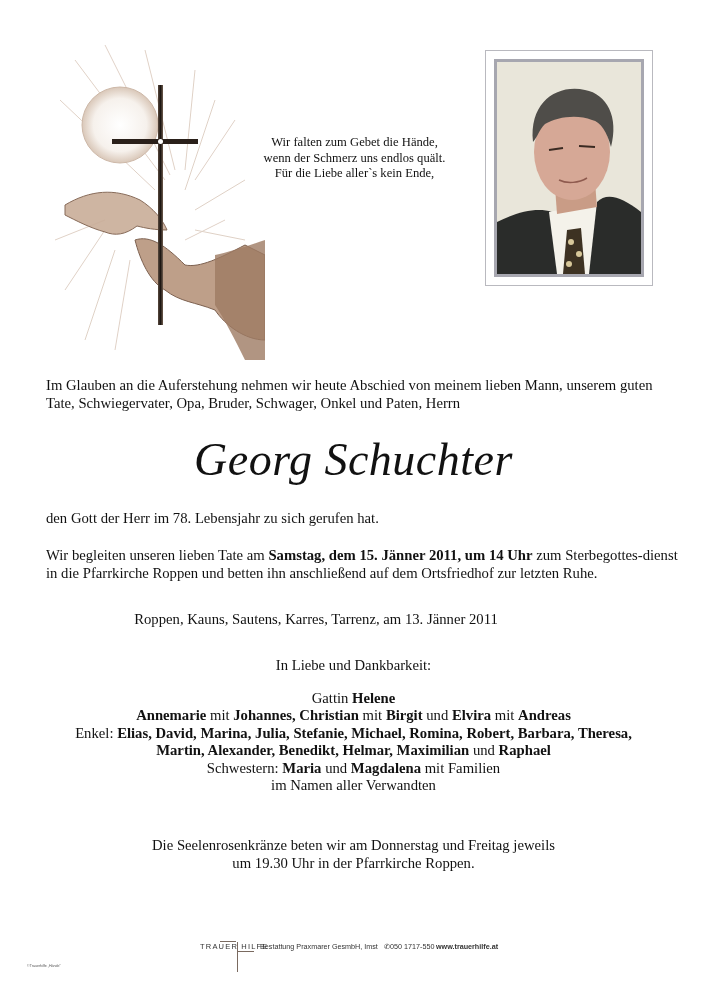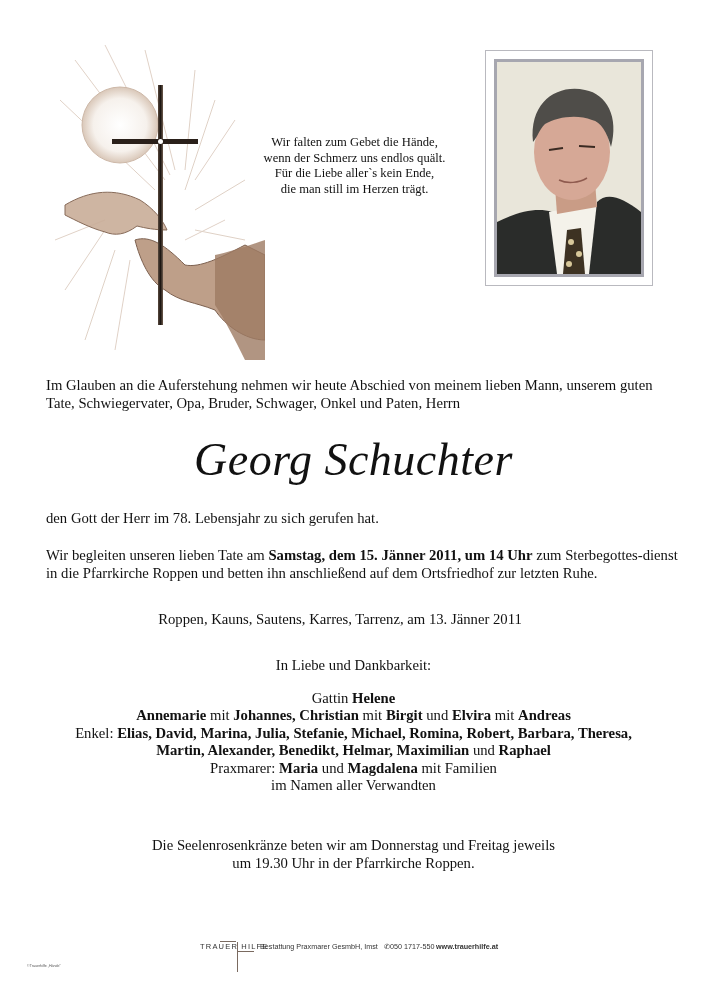--- a/index.html
+++ b/index.html
@@ -12,21 +12,21 @@
   #poem div { white-space: nowrap; }
   
   #photo-frame { left: 485px; top: 50px; width: 168px; height: 236px; border: 1px solid #b9b9bf; background: #fff; box-sizing: border-box; }
   #photo-inner { position: absolute; left: 8px; top: 8px; width: 150px; height: 218px; border: 3px solid #a7a7b0; box-sizing: border-box; overflow: hidden; background: #e8e5d9; }
   
   .body-text { font-size: 14.7px; line-height: 18px; }
   #intro { left: 46px; top: 376px; width: 630px; }
   #name { left: 0; top: 432px; width: 707px; text-align: center; font-style: italic; font-size: 46px; line-height: 56px; font-family: "Liberation Serif", serif; letter-spacing: 0.5px; }
   #called { left: 46px; top: 509px; width: 630px; }
   #funeral { left: 46px; top: 546px; width: 640px; }
-  #place { left: 0; top: 610px; width: 632px; text-align: center; padding-left: 24px; }
+  #place { left: 0; top: 610px; width: 632px; text-align: center; }
   #thanks { left: 0; top: 656px; width: 707px; text-align: center; }
   #family { left: 0; top: 690px; width: 707px; text-align: center; font-size: 14.7px; line-height: 17.4px; }
   #family div { white-space: nowrap; }
   #rosary { left: 0; top: 836px; width: 707px; text-align: center; font-size: 14.7px; line-height: 18px; }
   b { font-weight: bold; }
   
   #footer { left: 200px; top: 942px; width: 360px; height: 40px; font-family: "Liberation Sans", sans-serif; font-size: 7.2px; color: #333; }
   #footer .brand { position: absolute; left: 0; top: 0; letter-spacing: 1.2px; font-size: 7.5px; }
   #footer .brand-line-top { position: absolute; left: 20px; top: -1px; width: 16px; height: 1px; background: #7a6a60; }
   #footer .brand-line-v { position: absolute; left: 37px; top: 0px; width: 1px; height: 30px; background: #7a6a60; }
@@ -81,21 +81,20 @@
     <rect x="113" y="45" width="5" height="240" fill="url(#beam)"></rect>
     <rect x="67" y="99" width="86" height="5" fill="#2a201a"></rect>
     <circle cx="115.5" cy="101.5" r="2.5" fill="#ffffff"></circle>
   </svg>
 </div>
 
 <div id="poem" class="abs">
   <div>Wir falten zum Gebet die Hände,</div>
   <div>wenn der Schmerz uns endlos quält.</div>
   <div>Für die Liebe aller`s kein Ende,</div>
-  <div>die man still im Herzen trägt.</div>
 </div>
 
 <div id="photo-frame" class="abs">
   <div id="photo-inner">
     <svg width="144" height="212" viewBox="0 0 144 212">
       <rect width="144" height="212" fill="#e9e6da"></rect>
 
       <path d="M0 160 C20 150 40 145 55 150 L72 212 L0 212 Z" fill="#2a2c2a"></path>
       <path d="M144 150 C125 135 110 130 100 140 L85 212 L144 212 Z" fill="#2a2c2a"></path>
 
@@ -130,21 +129,21 @@
 
 <div id="place" class="abs body-text">Roppen, Kauns, Sautens, Karres, Tarrenz, am 13. Jänner 2011</div>
 
 <div id="thanks" class="abs body-text">In Liebe und Dankbarkeit:</div>
 
 <div id="family" class="abs">
     <div><span>Gattin </span><b>Helene</b></div>
     <div><b>Annemarie</b><span> mit </span><b>Johannes, Christian</b><span> mit </span><b>Birgit</b><span> und </span><b>Elvira</b><span> mit </span><b>Andreas</b></div>
     <div><span>Enkel: </span><b>Elias, David, Marina, Julia, Stefanie, Michael, Romina, Robert, Barbara, Theresa,</b></div>
     <div><b>Martin, Alexander, Benedikt, Helmar, Maximilian</b><span> und </span><b>Raphael</b></div>
-    <div><span>Praxmarer: </span><b>Maria</b><span> und </span><b>Magdalena</b><span> mit Familien</span></div>
+    <div><span>Schwestern: </span><b>Maria</b><span> und </span><b>Magdalena</b><span> mit Familien</span></div>
     <div><span>im Namen aller Verwandten</span></div>
   </div>
 
 <div id="rosary" class="abs">
   <div>Die Seelenrosenkränze beten wir am Donnerstag und Freitag jeweils</div>
   <div>um 19.30 Uhr in der Pfarrkirche Roppen.</div>
 </div>
 
 <div id="footer" class="abs">
   <span class="brand-line-top"></span>

